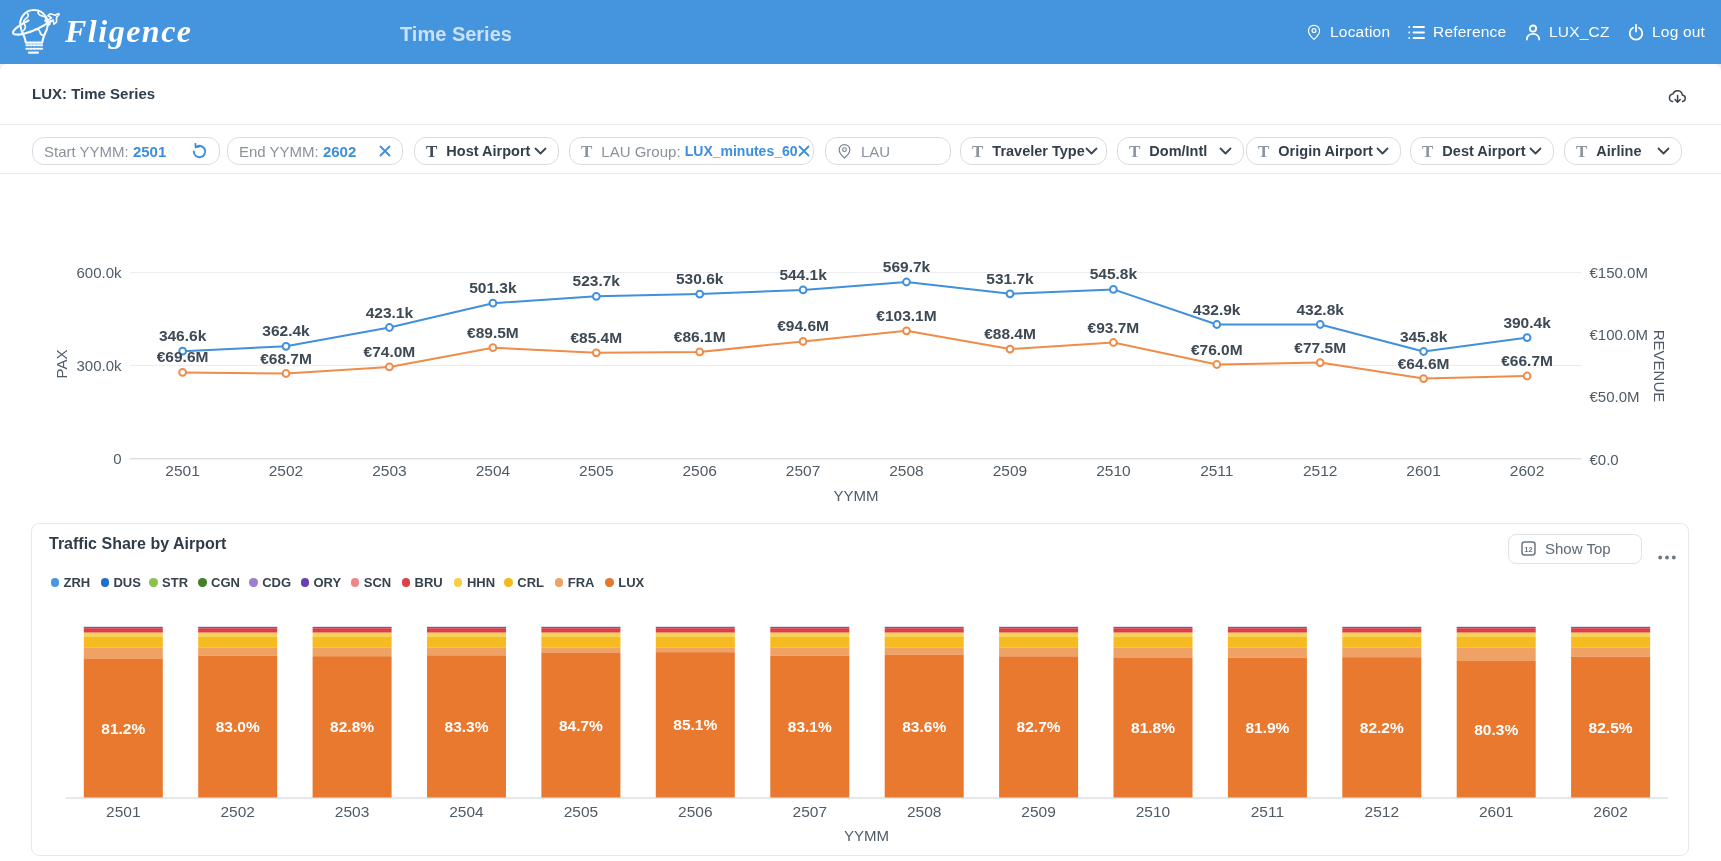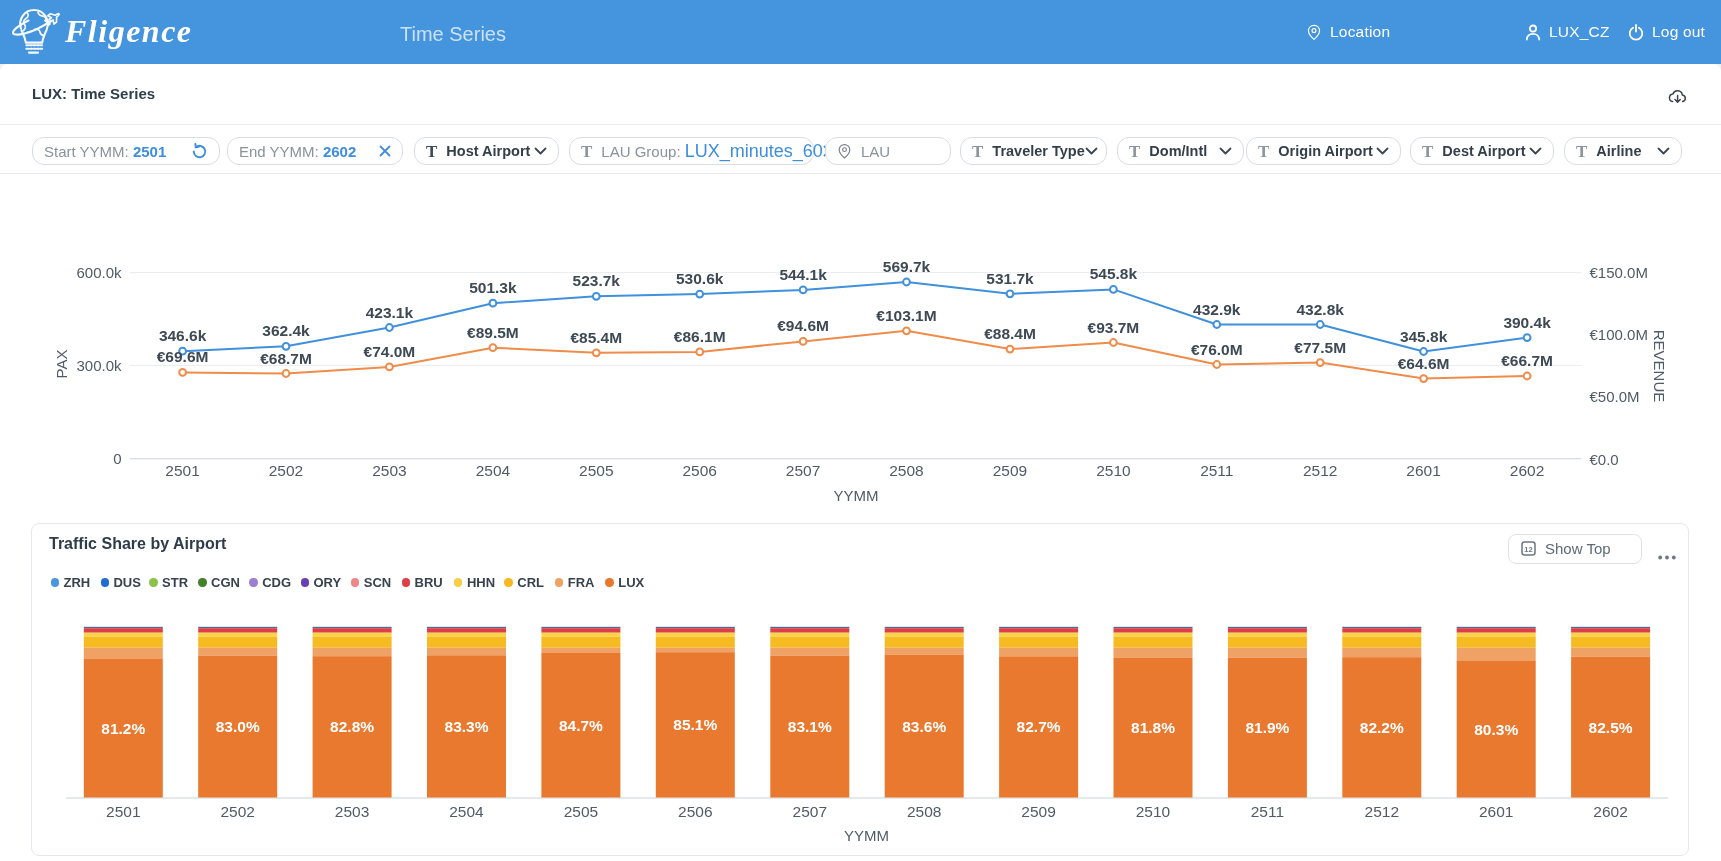--- a/index.html
+++ b/index.html
@@ -38,27 +38,40 @@
 <path d="M20.5 20.5 C13 24 5.5 29.3 5.0 32.3 C4.7 34.6 9.3 35.4 15.8 33.8 C25 31.4 35.5 26.3 42.7 20.9" stroke-width="2.1"></path>
 <line x1="18.3" y1="45.3" x2="34.2" y2="45.3" stroke-width="1.9" stroke-dasharray="2.1,1.5"></line>
 <line x1="18.3" y1="48.7" x2="34.2" y2="48.7" stroke-width="1.9" stroke-dasharray="2.1,1.5"></line>
 <line x1="21" y1="52.6" x2="30" y2="52.6" stroke-width="2.3"></line>
 <g transform="translate(44.6,18.6) rotate(-36) scale(1.12)">
 <path d="M5.8 0.8 L3.6 1.1 L1.0 4.6 L-1.9 4.6 L-0.4 1.2 L-3.6 1.2 L-4.9 2.6 L-6.6 2.6 L-5.9 0 L-6.6 -2.6 L-4.9 -2.6 L-3.6 -1.2 L-0.4 -1.2 L-1.9 -4.6 L1.0 -4.6 L3.6 -1.1 L5.8 -0.8 C7.6 -0.5 7.6 0.5 5.8 0.8 Z" stroke-width="1.5"></path>
 </g>
 </g>
 </svg></div>
   <span style="position:absolute;left:65px;top:13px;font-family:'Liberation Serif',serif;font-style:italic;font-weight:700;font-size:32px;color:#fff;letter-spacing:1.5px">Fligence</span>
-  <span style="position:absolute;left:400px;top:23px;font-size:20px;font-weight:400;color:rgba(255,255,255,.72)">Time Series</span>
+  <span style="position:absolute;left:400px;top:23px;font-size:20px;font-weight:700;color:rgba(255,255,255,.72)">Time Series</span>
   <div class="hitem" style="left:1306px">
         <svg width="16" height="17" viewBox="0 0 24 26">
           <path d="M12 2 C7 2 3.5 5.8 3.5 10.3 c0 6 8.5 13.2 8.5 13.2 s8.5-7.2 8.5-13.2 C20.5 5.8 17 2 12 2 z" fill="none" stroke="#fff" stroke-width="1.8"></path>
           <circle cx="12" cy="10" r="3" fill="none" stroke="#fff" stroke-width="1.8"></circle>
         </svg>
         <span>Location</span>
+      </div>
+  <div class="hitem" style="left:1408px">
+        <svg width="17" height="15" viewBox="0 0 17 15">
+          <g stroke="#fff" stroke-width="1.8" stroke-linecap="round">
+            <line x1="1.2" y1="2" x2="1.2" y2="2"></line>
+            <line x1="5.5" y1="2" x2="16" y2="2"></line>
+            <line x1="1.2" y1="7.5" x2="1.2" y2="7.5"></line>
+            <line x1="5.5" y1="7.5" x2="16" y2="7.5"></line>
+            <line x1="1.2" y1="13" x2="1.2" y2="13"></line>
+            <line x1="5.5" y1="13" x2="16" y2="13"></line>
+          </g>
+        </svg>
+        <span>Reference</span>
       </div>
   <div class="hitem" style="left:1525px">
         <svg width="16" height="17" viewBox="0 0 16 17">
           <circle cx="8" cy="4.6" r="3.1" fill="none" stroke="#fff" stroke-width="1.8"></circle>
           <path d="M1.8 15.6 c0-3.6 2.6-5.7 6.2-5.7 s6.2 2.1 6.2 5.7" fill="none" stroke="#fff" stroke-width="1.8" stroke-linecap="round"></path>
         </svg>
         <span>LUX_CZ</span>
       </div>
   <div class="hitem" style="left:1628px">
         <svg width="16" height="17" viewBox="0 0 16 17">
@@ -93,21 +106,21 @@
 <div class="chip" style="left:414px;width:145px">
       <span style="font-family:'Liberation Serif',serif;font-weight:700;font-size:17px;color:#3f4a54;line-height:1;margin-right:9px">T</span>
       <span class="bd">Host Airport</span>
       <svg width="13" height="8" viewBox="0 0 13 8" style="margin-left:auto">
         <polyline points="1.5,1.5 6.5,6.5 11.5,1.5" fill="none" stroke="#3a4754" stroke-width="1.8" stroke-linecap="round" stroke-linejoin="round"></polyline>
       </svg>
     </div>
 <div class="chip" style="left:569px;width:245px">
       <span style="font-family:'Liberation Serif',serif;font-weight:700;font-size:17px;color:#8c959e;line-height:1;margin-right:9px">T</span>
       <span class="g">LAU Group:&nbsp;</span>
-      <span class="bv" style="font-weight:400;font-size:18px">LUX_minutes_60</span>
+      <span class="bv" style="font-weight:700;font-size:14px">LUX_minutes_60</span>
       <svg width="12" height="12" viewBox="0 0 12 12" style="margin-left:auto">
         <path d="M1.5 1.5 L10.5 10.5 M10.5 1.5 L1.5 10.5" stroke="#3d8edc" stroke-width="1.8" stroke-linecap="round"></path>
       </svg>
     </div>
 <div class="chip" style="left:825px;width:126px">
       <svg width="15" height="17" viewBox="0 0 24 26" style="margin-right:9px">
         <path d="M12 2 C7 2 3.5 5.8 3.5 10.3 c0 6 8.5 13.2 8.5 13.2 s8.5-7.2 8.5-13.2 C20.5 5.8 17 2 12 2 z" fill="none" stroke="#7a848e" stroke-width="1.9"></path>
         <circle cx="12" cy="10" r="3" fill="none" stroke="#7a848e" stroke-width="1.9"></circle>
       </svg>
       <span class="g">LAU</span>

